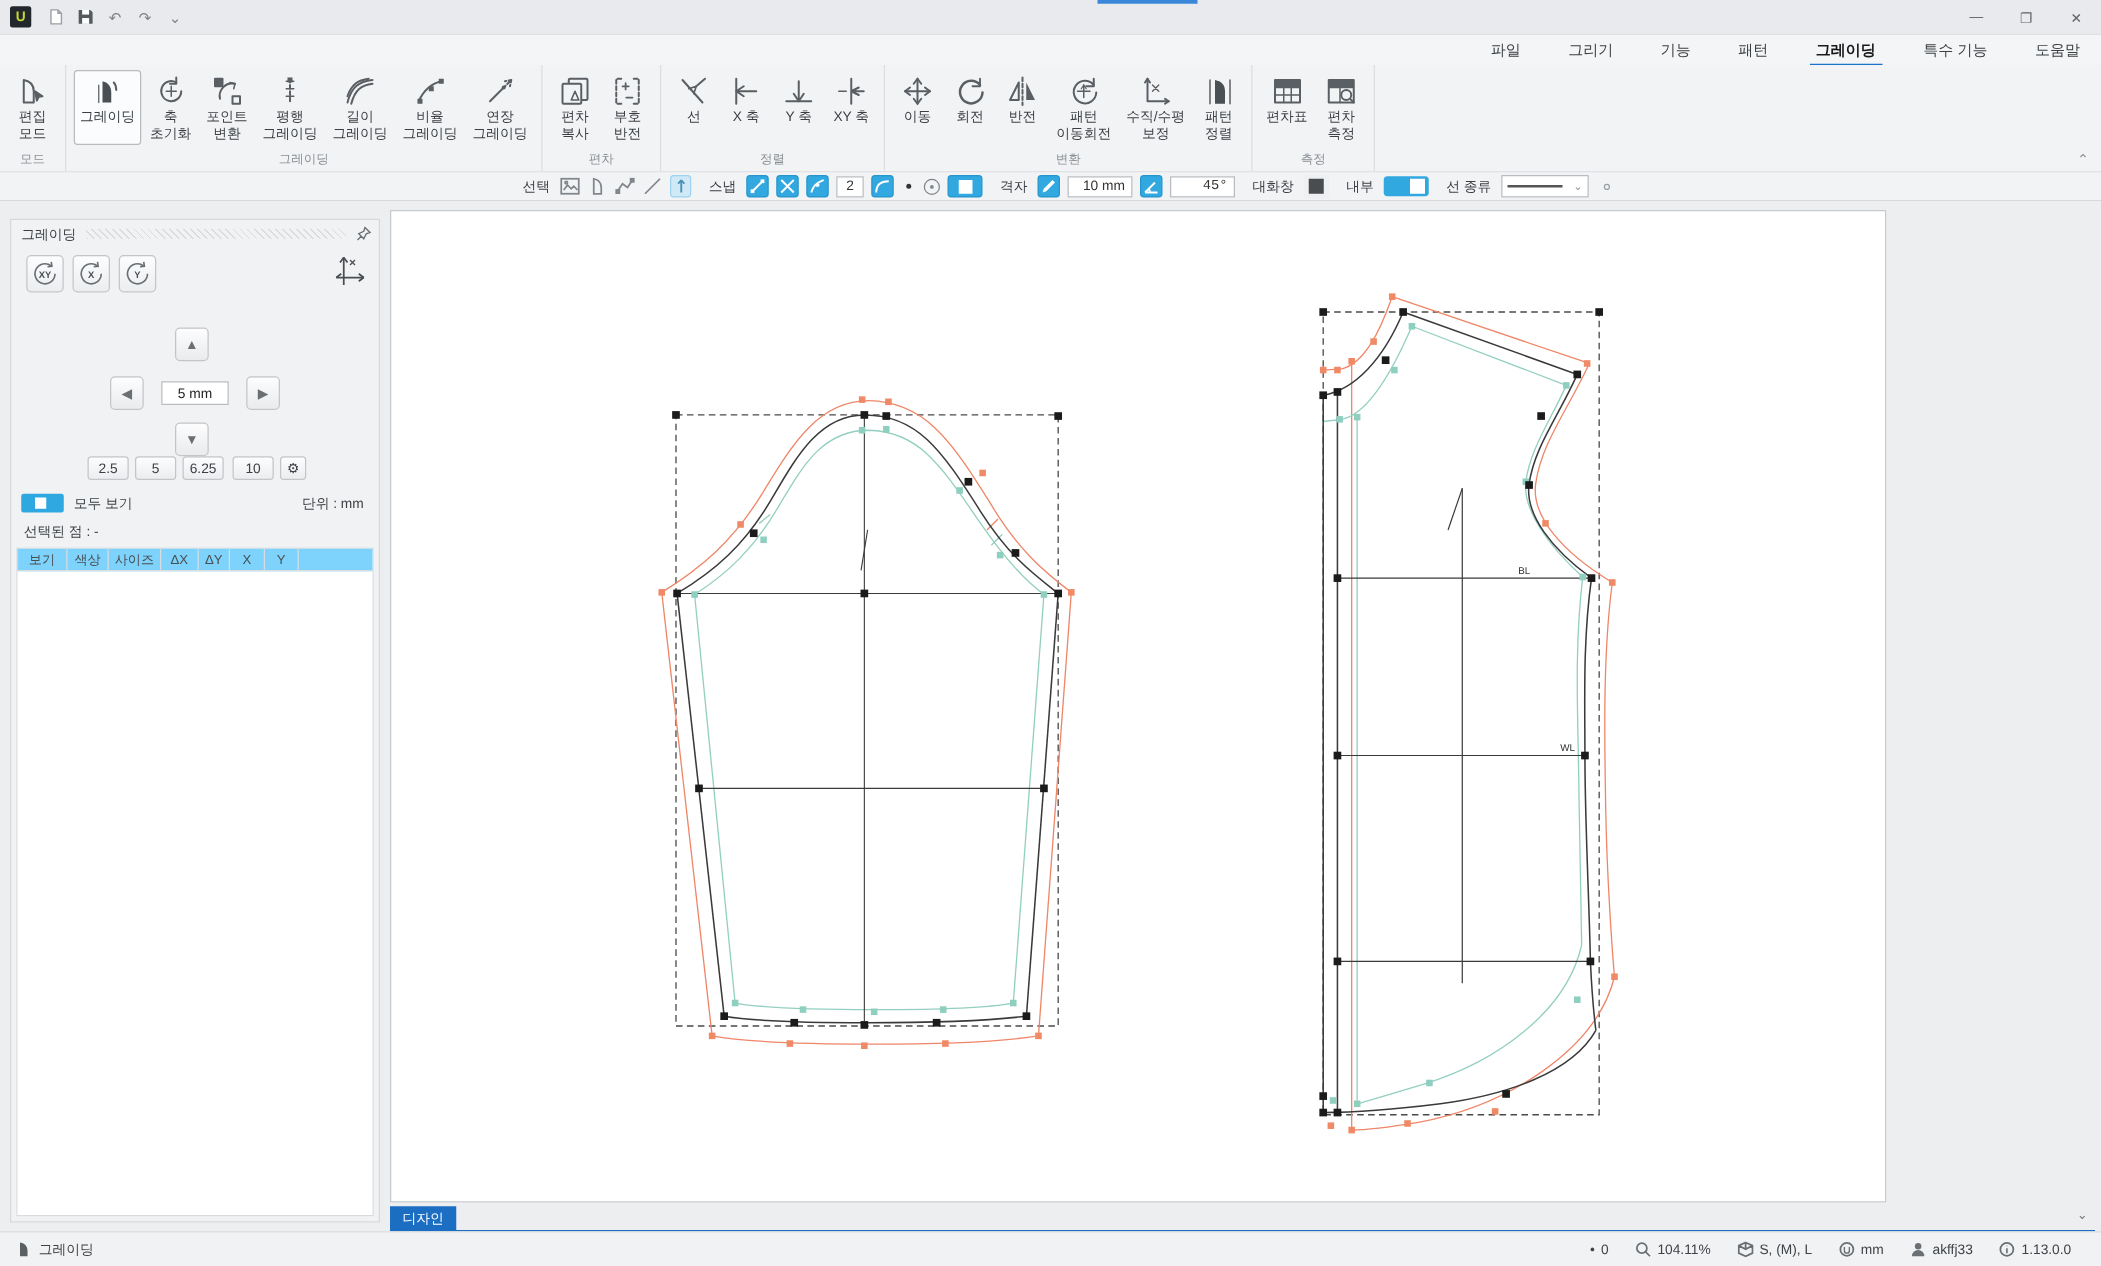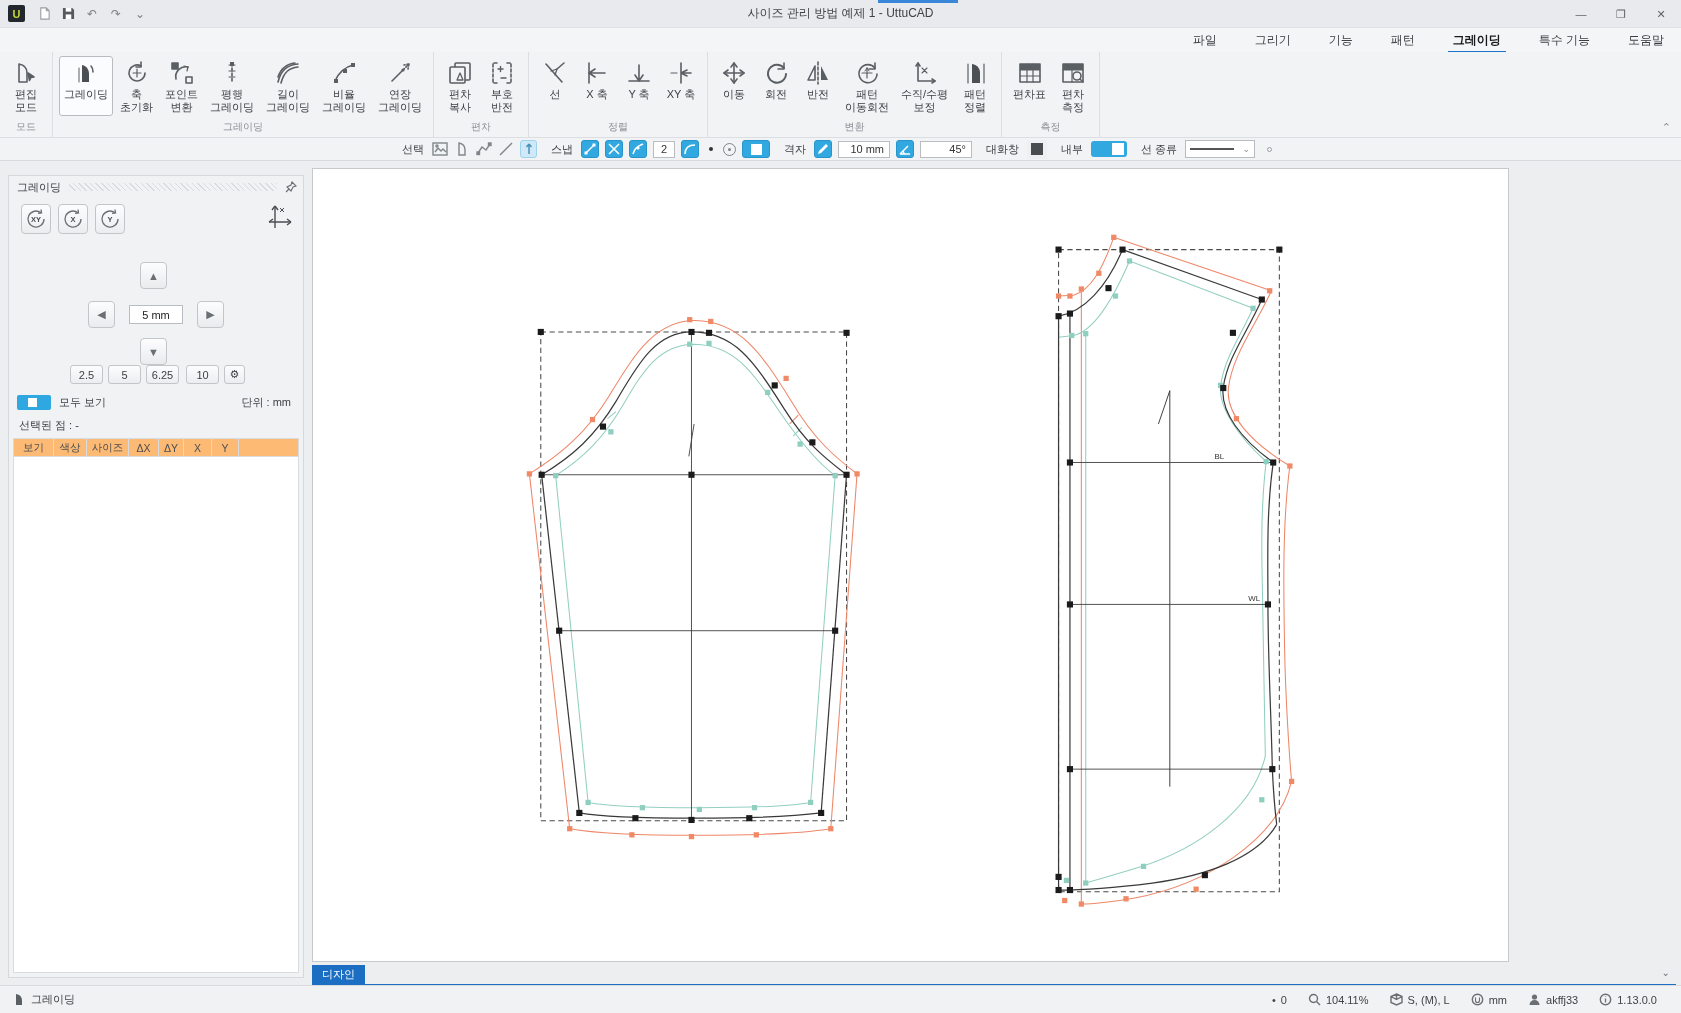--- a/index.html
+++ b/index.html
@@ -49,21 +49,21 @@
   .bluebtn { width:18px; height:18px; background:#31a8e0; border:1px solid #2795cc; border-radius:3px;
     display:flex; align-items:center; justify-content:center; }
   .bluebtn svg { width:14px; height:14px; stroke:#fff; fill:none; stroke-width:1.5; }
   .palebtn { width:17px; height:18px; background:#cfe9f7; border:1px solid #9fd2ee; border-radius:3px;
     display:flex; align-items:center; justify-content:center;}
   .palebtn svg { width:12px; height:12px; stroke:#4a90b8; fill:none; stroke-width:1.5;}
   .t2input { height:17px; background:#fff; border:1px solid #b9bdc1; font-size:11px; color:#333;
     text-align:center; font-family:inherit; }
   .t2input.num { width:22px; }
   .t2input.mm { width:52px; text-align:right; padding-right:5px;}
-  .t2input.deg { width:52px; text-align:right; padding-right:5px;}
+  .t2input.deg { width:52px; text-align:right; padding-right:5px;font-family:Liberation Mono, monospace;}
   .fillbtn { width:28px; height:18px; background:#31a8e0; border:1px solid #2795cc; border-radius:3px;
     display:flex; align-items:center; justify-content:center;}
   .fillbtn .sq { width:11px; height:11px; background:#fff; }
   .swbtn { width:20px; height:19px; background:#eef0f2; display:flex; align-items:center; justify-content:center;}
   .swbtn .sq { width:12px; height:12px; background:#4a4d50; }
   .toggle { width:36px; height:16px; background:#31a8e0; border-radius:3px; position:relative; }
   .toggle .knob { position:absolute; right:3px; top:2px; width:12px; height:12px; background:#fff; }
   .dd { width:70px; height:18px; background:#fff; border:1px solid #b9bdc1; display:flex; align-items:center; padding:0 4px; justify-content:space-between;}
   .dd .line { width:44px; height:2px; background:#555; }
   .dd .arr { color:#8a8f94; font-size:9px; }
@@ -93,21 +93,21 @@
     border:1px solid #b9bdc1; text-align:center; font-size:11px; font-family:inherit; color:#222;}
   .preset { position:absolute; top:189px; height:19px; border:1px solid #c3c6c9; border-radius:3px;
     background:linear-gradient(#fdfdfe,#ebedef); font-size:11px; color:#3b3f43;
     display:flex; align-items:center; justify-content:center; }
   .showall-toggle { position:absolute; left:8px; top:219px; width:34px; height:15px; background:#2fa7e0; border-radius:2px;}
   .showall-toggle .sq { position:absolute; left:11px; top:3px; width:9px; height:9px; background:#fff;}
   .showall-label { position:absolute; left:50px; top:219px; }
   .unit-label { position:absolute; right:12px; top:219px; color:#3b3f43;}
   .selpt { position:absolute; left:10px; top:242px; color:#3b3f43;}
   .gtable { position:absolute; left:4px; top:262px; right:4px; bottom:4px; background:#fff; border:1px solid #d9dcdf;}
-  .gthead { display:flex; height:18px; background:#fdba74; border-bottom:1px solid #d9dcdf; }
+  .gthead { display:flex; height:18px; background:#7dd3fc; border-bottom:1px solid #d9dcdf; }
   .gth { display:flex; align-items:center; justify-content:center; font-size:10.5px; color:#4a4e52;
     border-right:1px solid #d9dcdf; }
 
   
   .canvas { position:absolute; left:312px; top:7px; width:1197px; height:794px; background:#fff;
     border:1px solid #c6cacd; }
   .canvas svg { width:100%; height:100%; display:block; }
   .tabstrip { position:absolute; left:312px; top:805px; width:1364px; height:18px; display:flex; align-items:center;}
   .destab { background:#1b6ec2; color:#fff; font-size:11px; padding:2px 10px 3px 10px; }
   .tabline { position:absolute; left:0; right:0; bottom:-2px; height:2px; background:#1b6ec2;}
@@ -140,21 +140,20 @@
         <svg viewBox="0 0 14 14" width="13" height="13">
             <path d="M1,1 h10 l2,2 v10 h-12 z" fill="#555a5f"></path>
             <rect x="4" y="8" width="6" height="5" fill="#fff"></rect>
             <rect x="4" y="1" width="6" height="4" fill="#fff"></rect>
           </svg>
         </span>
       <span class="ic">↶</span>
       <span class="ic">↷</span>
       <span class="ic">⌄</span>
     </div>
-    <div class="title-text">사이즈 관리 방법 예제 1 - UttuCAD</div>
     <div class="winbtns">
       <div class="winbtn">—</div>
       <div class="winbtn">❐</div>
       <div class="winbtn">✕</div>
     </div>
   </div>
 
   <div class="menubar">
     <div class="menu-item">파일</div>
     <div class="menu-item">그리기</div>
@@ -379,21 +378,21 @@
           <div class="rlabel">편차
 측정</div>
         </div>
       </div>
       <div class="rgroup-label">측정</div>
     </div>
     <div class="ribbon-collapse">⌃</div>
   </div>
 
   <div class="toolbar2">
-    <span class="t2label" style="margin-left:0">선택</span>
+    <span class="t2label" style="margin-left:16px">선택</span>
     <span class="gico"><svg viewBox="0 0 16 16">
           <rect x="1" y="2" width="14" height="12"></rect>
           <path d="M3,11 l3,-4 3,3 2,-2 3,3"></path>
           <circle cx="5" cy="5" r="1"></circle>
         </svg></span>
     <span class="gico"><svg viewBox="0 0 16 16">
           <path d="M5,2 C10,3 11,6 11,9 L11,14 H5 Z"></path>
         </svg></span>
     <span class="gico"><svg viewBox="0 0 16 16">
           <path d="M2,12 L6,6 L10,9 L14,3"></path>

